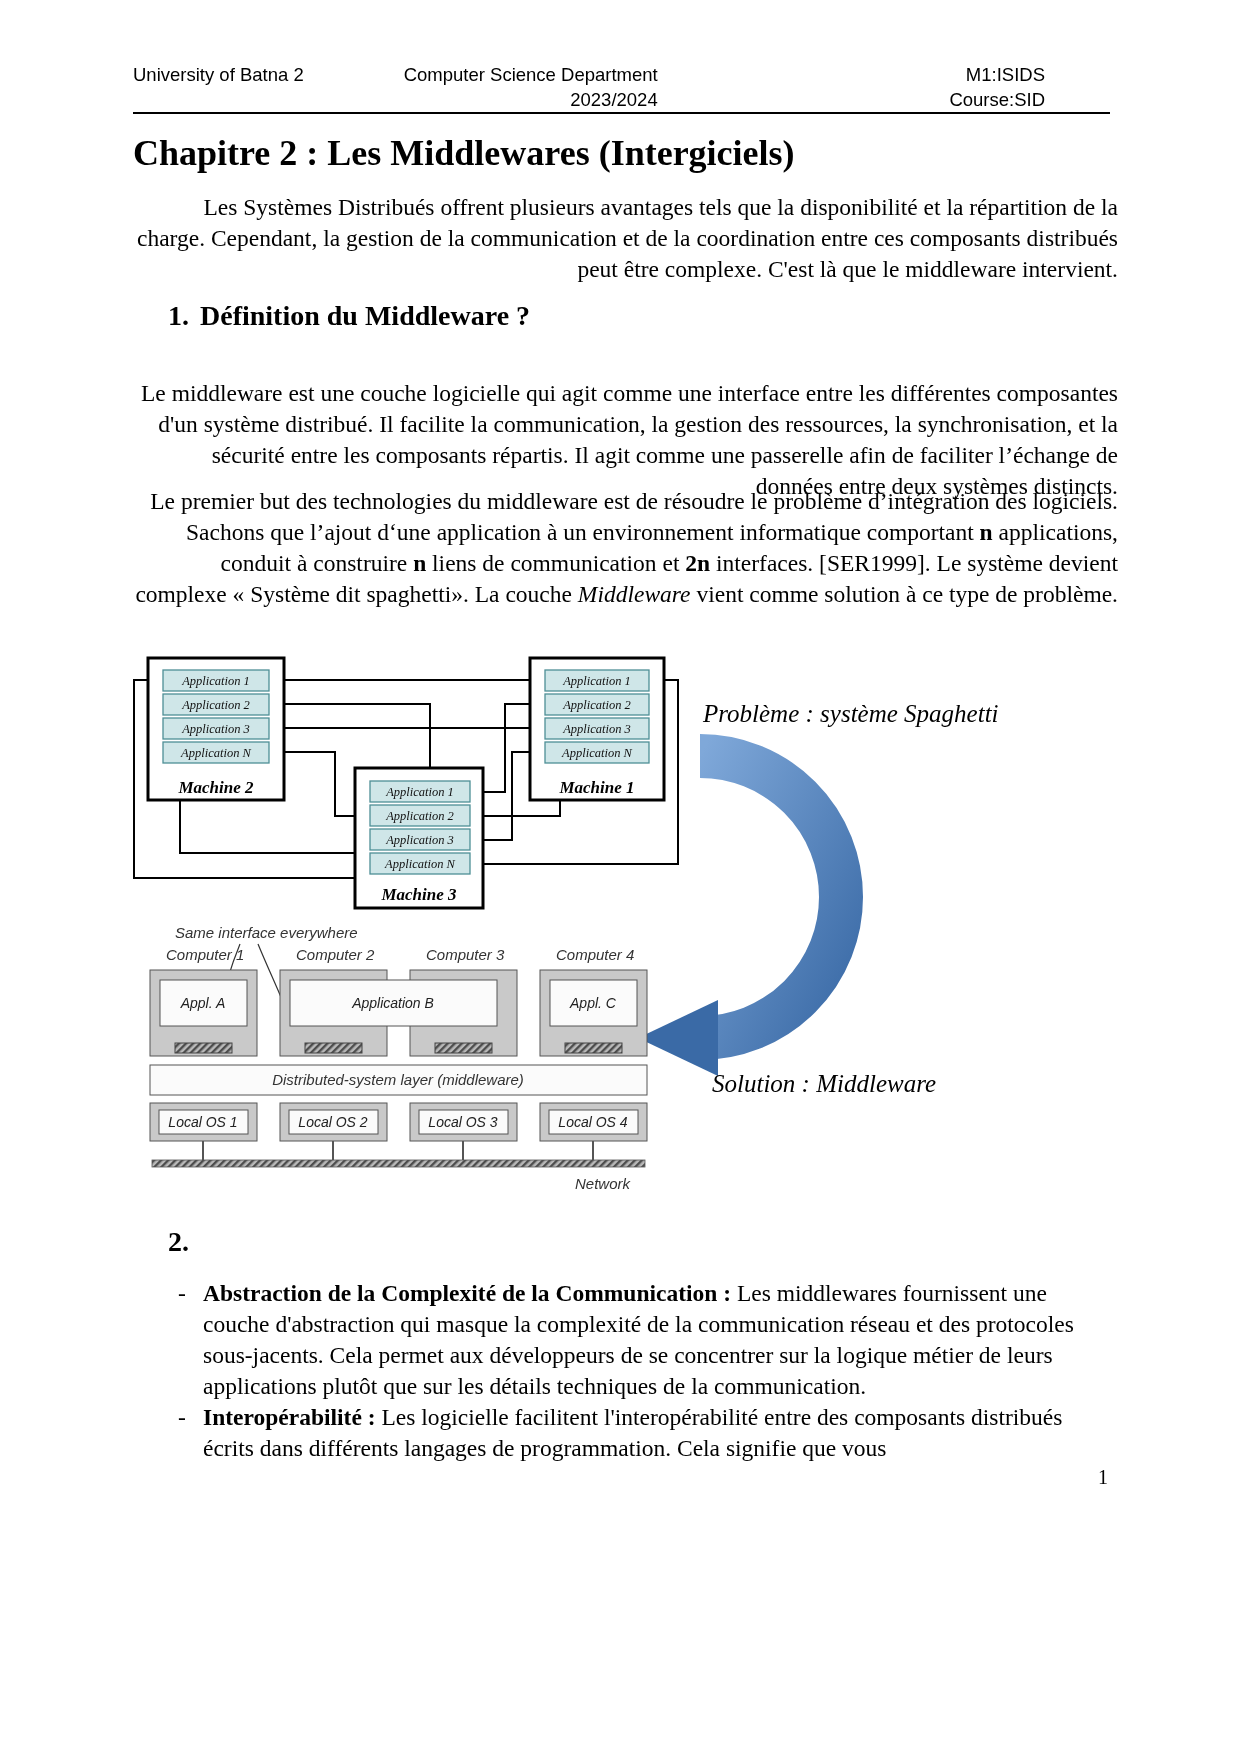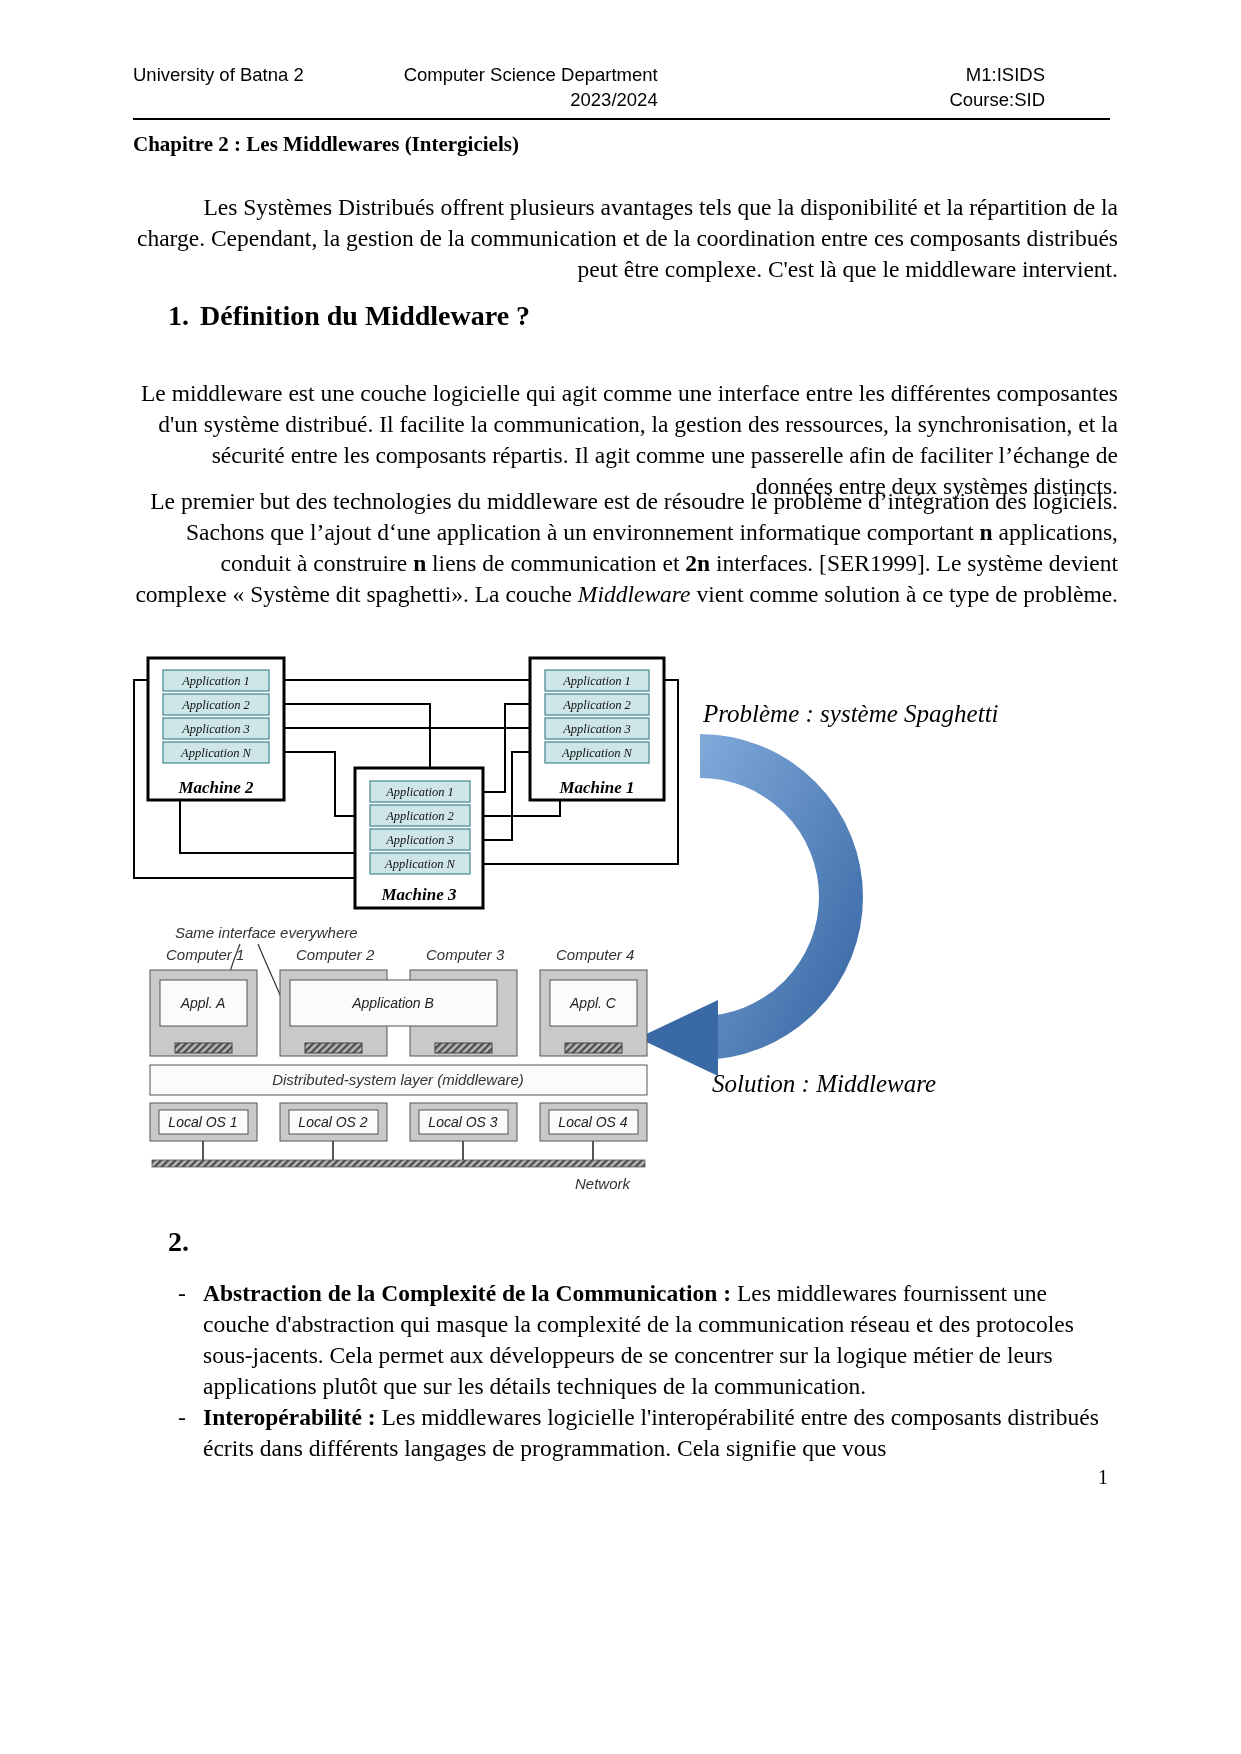--- a/index.html
+++ b/index.html
@@ -3,27 +3,27 @@
 <meta charset="utf-8">
 <style>
   * { margin:0; padding:0; box-sizing:border-box; }
   html,body { background:#ffffff; }
   .page {
     position:relative; width:1241px; height:1754px; background:#fff;
     font-family:"Liberation Serif","DejaVu Serif",serif; color:#000; overflow:hidden;
   }
   .header {
     position:absolute; top:62px; left:133px; width:977px;
-    padding-bottom:6px; border-bottom:2px solid #000;
+    padding-bottom:0; border-bottom:2px solid #000;
     font-family:"Liberation Sans","DejaVu Sans",sans-serif;
     font-size:18.5px; line-height:25px; display:flex;
   }
   .h-center { margin-left:100px; text-align:right; }
   .h-right { margin-left:auto; margin-right:65px; text-align:right; }
-  .title { position:absolute; top:132px; left:133px; font-size:21px; font-weight:bold; }
+  .title { position:absolute; top:132px; left:133px; font-size:36px; font-weight:bold; }
   .para { position:absolute; left:133px; width:985px; font-size:23.5px; line-height:31px; text-align:right; }
   .h2 { position:absolute; left:133px; font-size:28px; font-weight:bold; display:flex; }
   .h2 .num { margin-left:35px; width:32px; }
   .list { position:absolute; top:1278px; left:133px; width:985px; font-size:23.5px; line-height:31px; }
   .list-item { position:relative; padding-left:70px; }
   .list-item .dash { position:absolute; left:45px; }
   .page-num { position:absolute; top:1466px; right:133px; font-size:20px; }
   .figure { position:absolute; top:648px; left:0; width:1241px; height:560px;font-style:italic; }
 
   
@@ -202,19 +202,19 @@
 
   <div class="h2" style="top:1226px">
     <span class="num">2.</span>
   </div>
 
   <div class="list">
     <div class="list-item">
       <span class="dash">-</span><b>Abstraction de la Complexité de la Communication :</b><span> Les middlewares fournissent une couche d'abstraction qui masque la complexité de la communication réseau et des protocoles sous-jacents. Cela permet aux développeurs de se concentrer sur la logique métier de leurs applications plutôt que sur les détails techniques de la communication.</span>
     </div>
     <div class="list-item">
-      <span class="dash">-</span><b>Interopérabilité :</b><span> Les middlewares logicielle l'interopérabilité entre des composants distribués écrits dans différents langages de programmation. Cela signifie que vous</span>
+      <span class="dash">-</span><b>Interopérabilité :</b><span> Les logicielle facilitent l'interopérabilité entre des composants distribués écrits dans différents langages de programmation. Cela signifie que vous</span>
     </div>
   </div>
 
   <div class="page-num">1</div>
 
 </div>
 
 </body></html>

